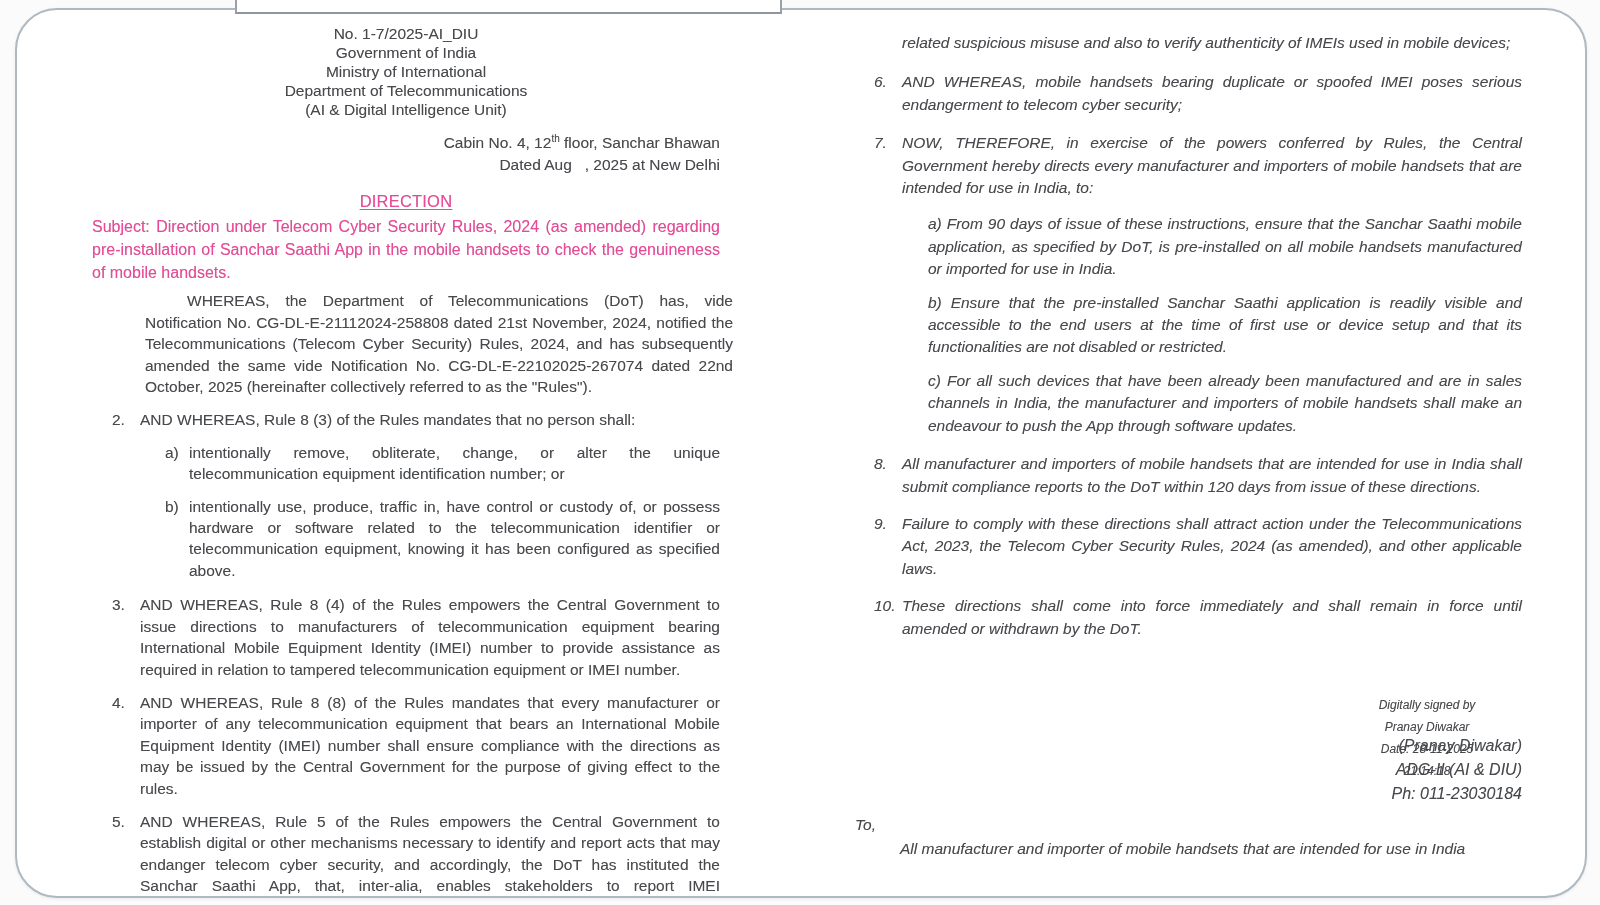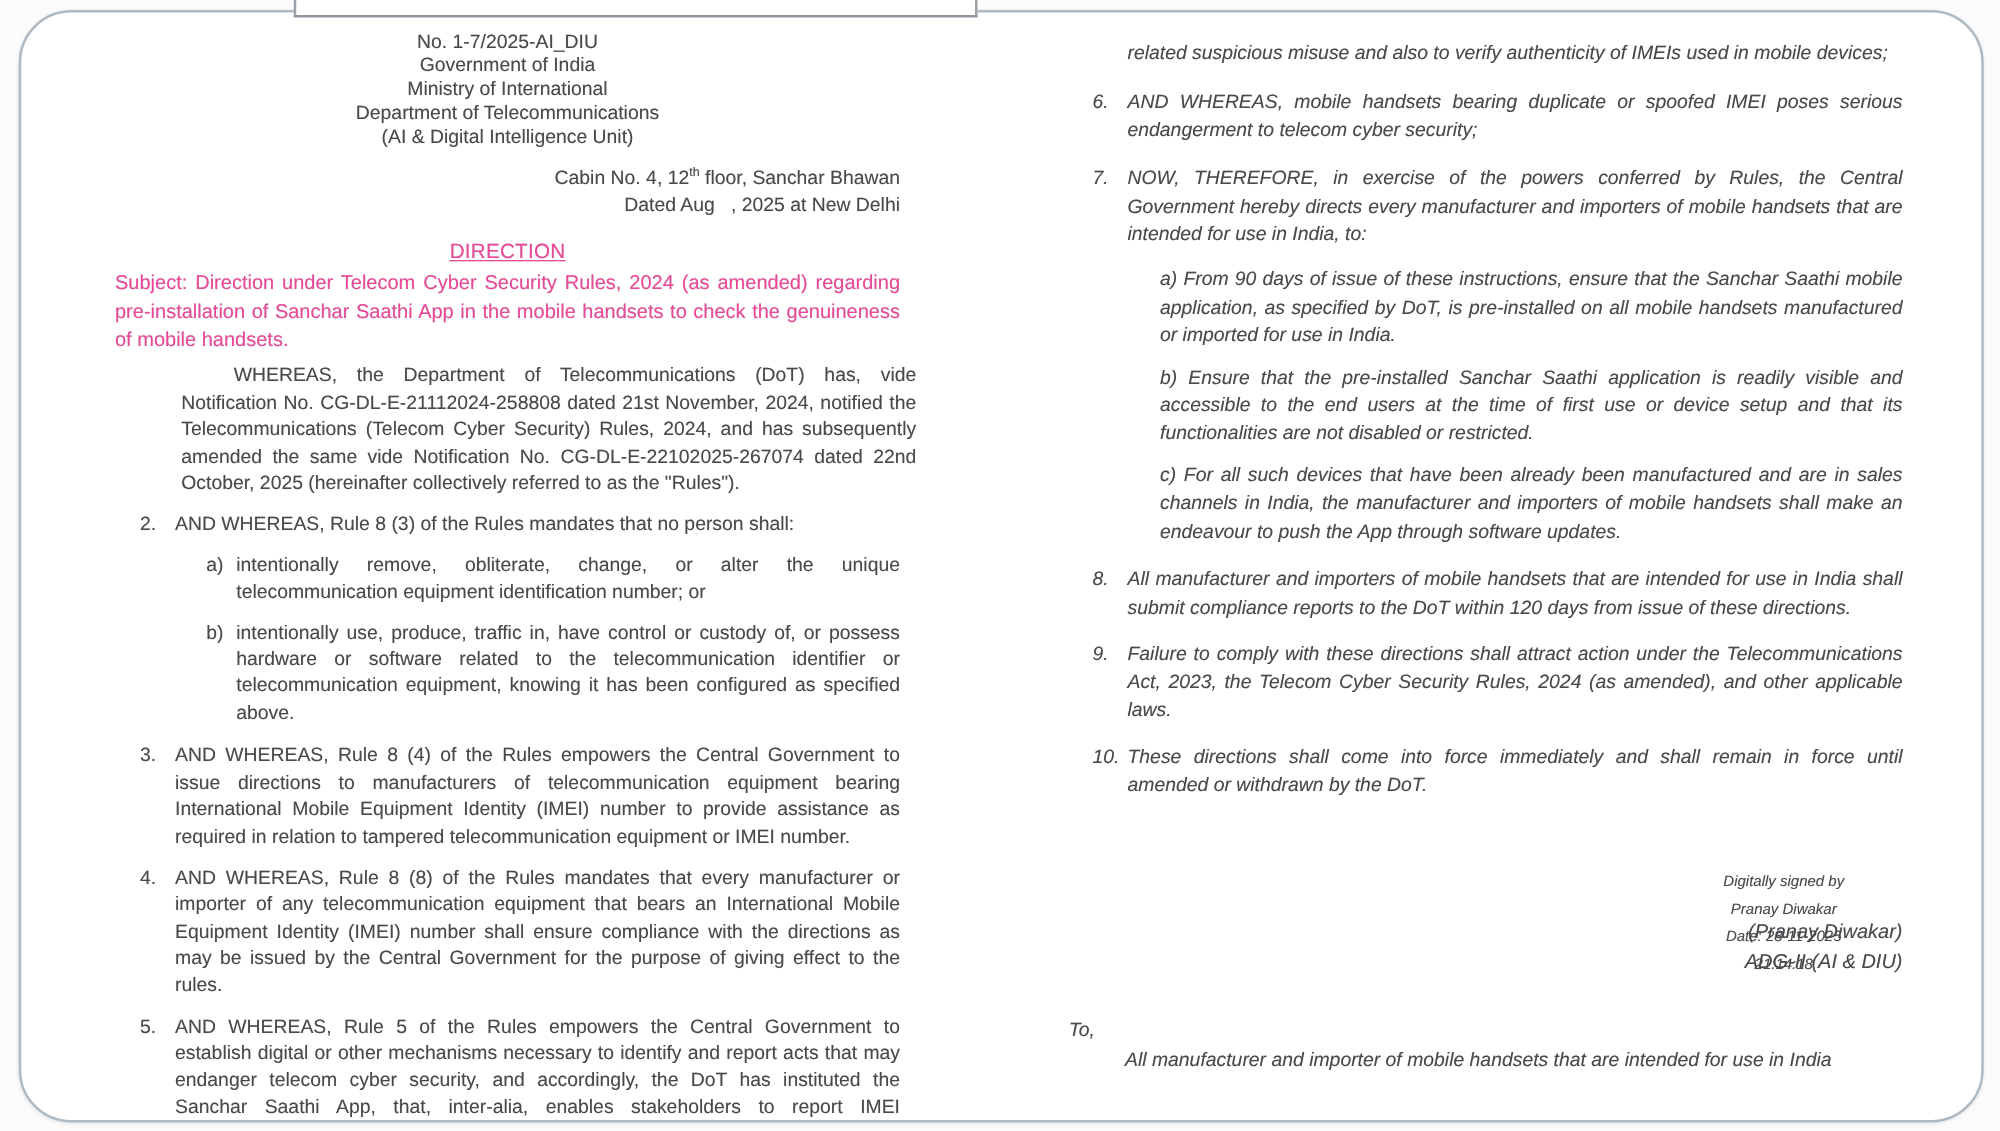--- a/index.html
+++ b/index.html
@@ -167,20 +167,21 @@
       <div class="sig-digital">
         <div>Digitally signed by</div>
         <div>Pranay Diwakar</div>
         <div>Date: 28-11-2025</div>
         <div>21:14:18</div>
       </div>
 
       <div class="sig-ink">
         <div>(Pranay Diwakar)</div>
         <div>ADG-II (AI &amp; DIU)</div>
+        <div>Ph: 011-23030184</div>
       </div>
 
       <div class="to-line">To,</div>
       <div class="addressee">All manufacturer and importer of mobile handsets that are intended for use in India</div>
 
     </div>
 
   </div>
 </div>
 

